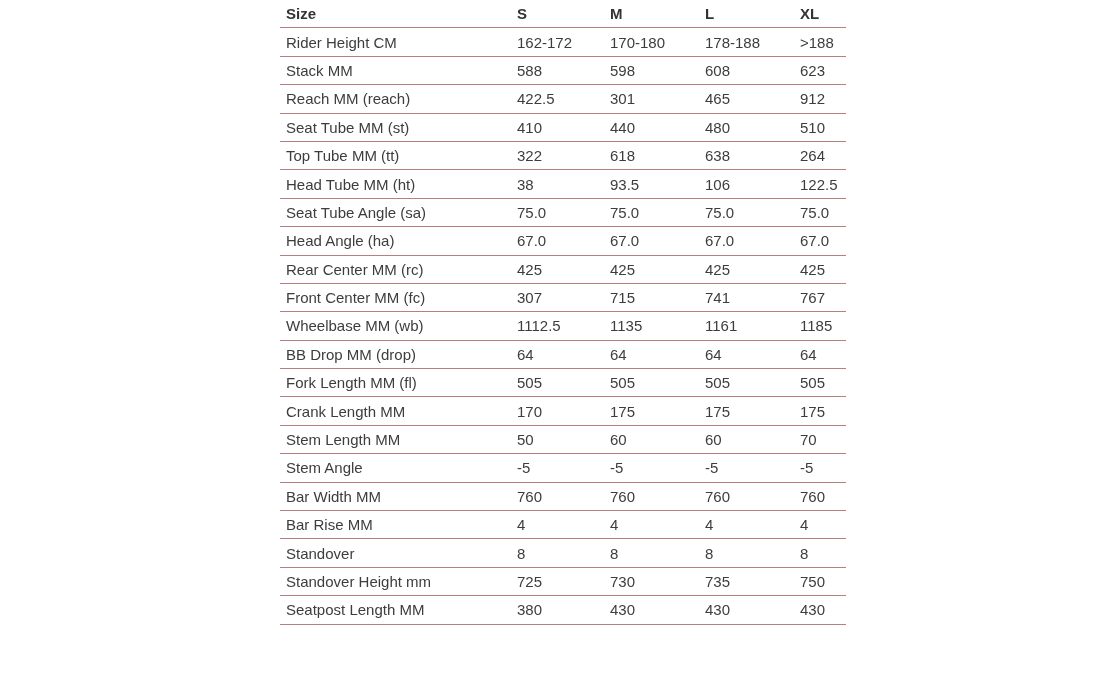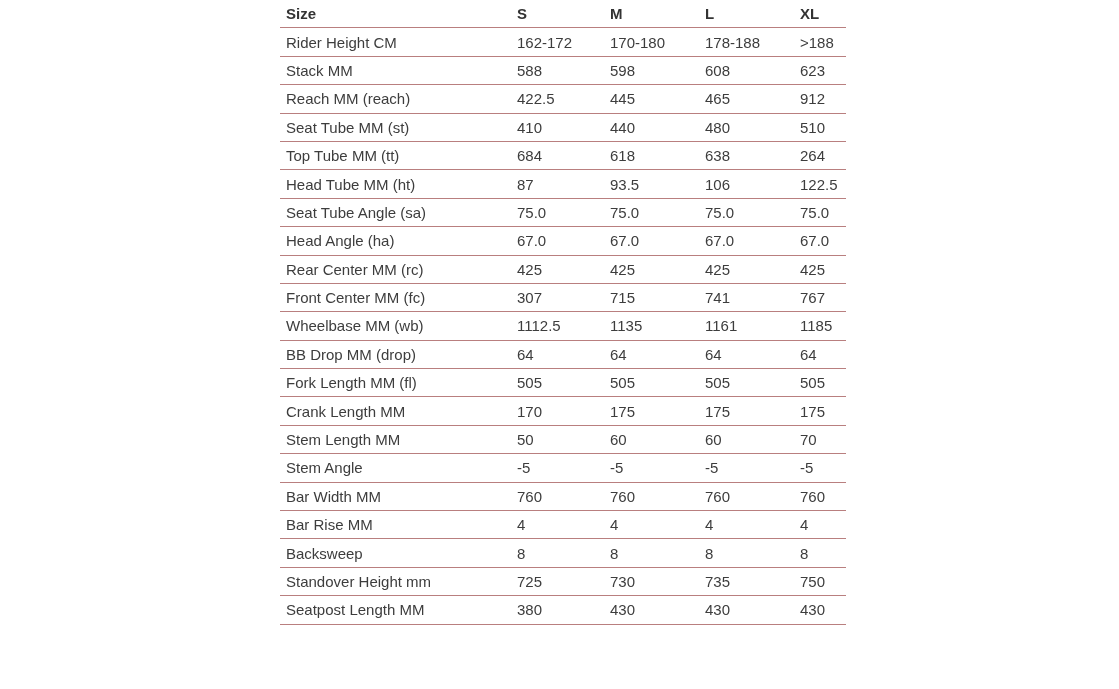--- a/index.html
+++ b/index.html
@@ -90,41 +90,41 @@
           <tr>
             <td class="label-cell">Stack MM</td>
             <td class="value-cell">588</td>
             <td class="value-cell">598</td>
             <td class="value-cell">608</td>
             <td class="value-cell">623</td>
           </tr>
           <tr>
             <td class="label-cell">Reach MM (reach)</td>
             <td class="value-cell">422.5</td>
-            <td class="value-cell">445</td>
+            <td class="value-cell">301</td>
             <td class="value-cell">465</td>
             <td class="value-cell">912</td>
           </tr>
           <tr>
             <td class="label-cell">Seat Tube MM (st)</td>
             <td class="value-cell">410</td>
             <td class="value-cell">440</td>
             <td class="value-cell">480</td>
             <td class="value-cell">510</td>
           </tr>
           <tr>
             <td class="label-cell">Top Tube MM (tt)</td>
-            <td class="value-cell">684</td>
+            <td class="value-cell">322</td>
             <td class="value-cell">618</td>
             <td class="value-cell">638</td>
             <td class="value-cell">264</td>
           </tr>
           <tr>
             <td class="label-cell">Head Tube MM (ht)</td>
-            <td class="value-cell">87</td>
+            <td class="value-cell">38</td>
             <td class="value-cell">93.5</td>
             <td class="value-cell">106</td>
             <td class="value-cell">122.5</td>
           </tr>
           <tr>
             <td class="label-cell">Seat Tube Angle (sa)</td>
             <td class="value-cell">75.0</td>
             <td class="value-cell">75.0</td>
             <td class="value-cell">75.0</td>
             <td class="value-cell">75.0</td>
@@ -200,21 +200,21 @@
             <td class="value-cell">760</td>
           </tr>
           <tr>
             <td class="label-cell">Bar Rise MM</td>
             <td class="value-cell">4</td>
             <td class="value-cell">4</td>
             <td class="value-cell">4</td>
             <td class="value-cell">4</td>
           </tr>
           <tr>
-            <td class="label-cell">Backsweep</td>
+            <td class="label-cell">Standover</td>
             <td class="value-cell">8</td>
             <td class="value-cell">8</td>
             <td class="value-cell">8</td>
             <td class="value-cell">8</td>
           </tr>
           <tr>
             <td class="label-cell">Standover Height mm</td>
             <td class="value-cell">725</td>
             <td class="value-cell">730</td>
             <td class="value-cell">735</td>

